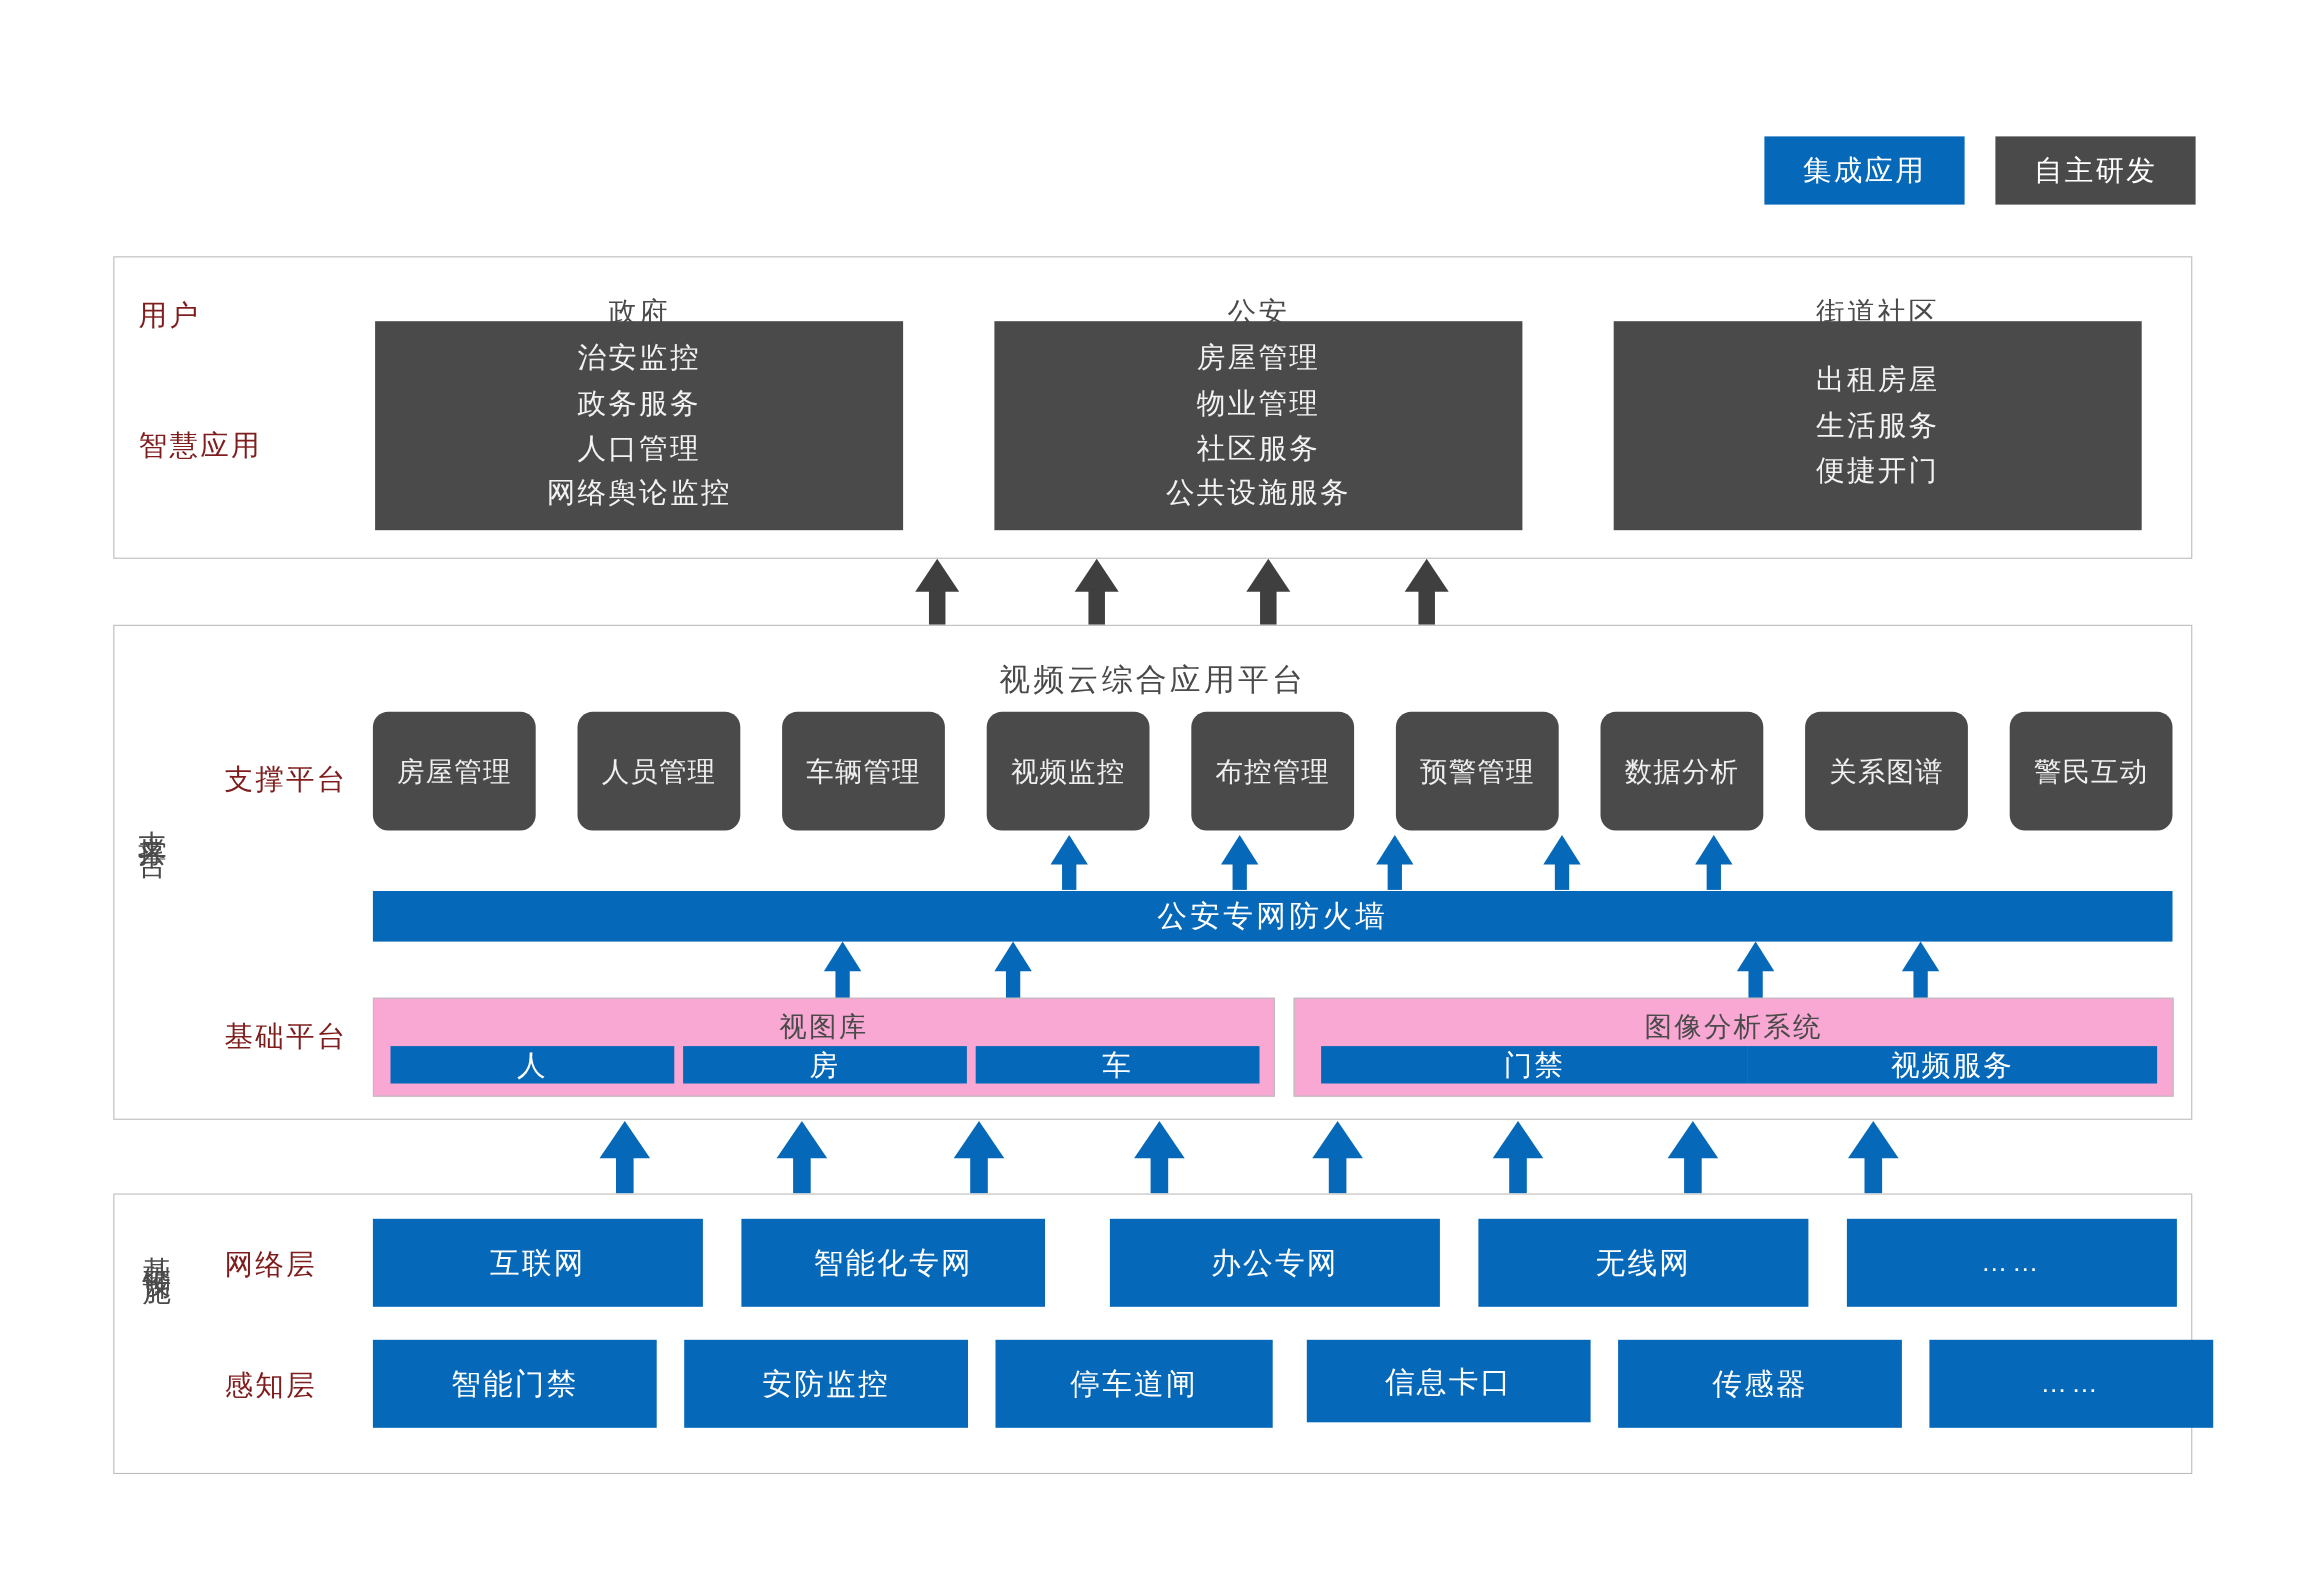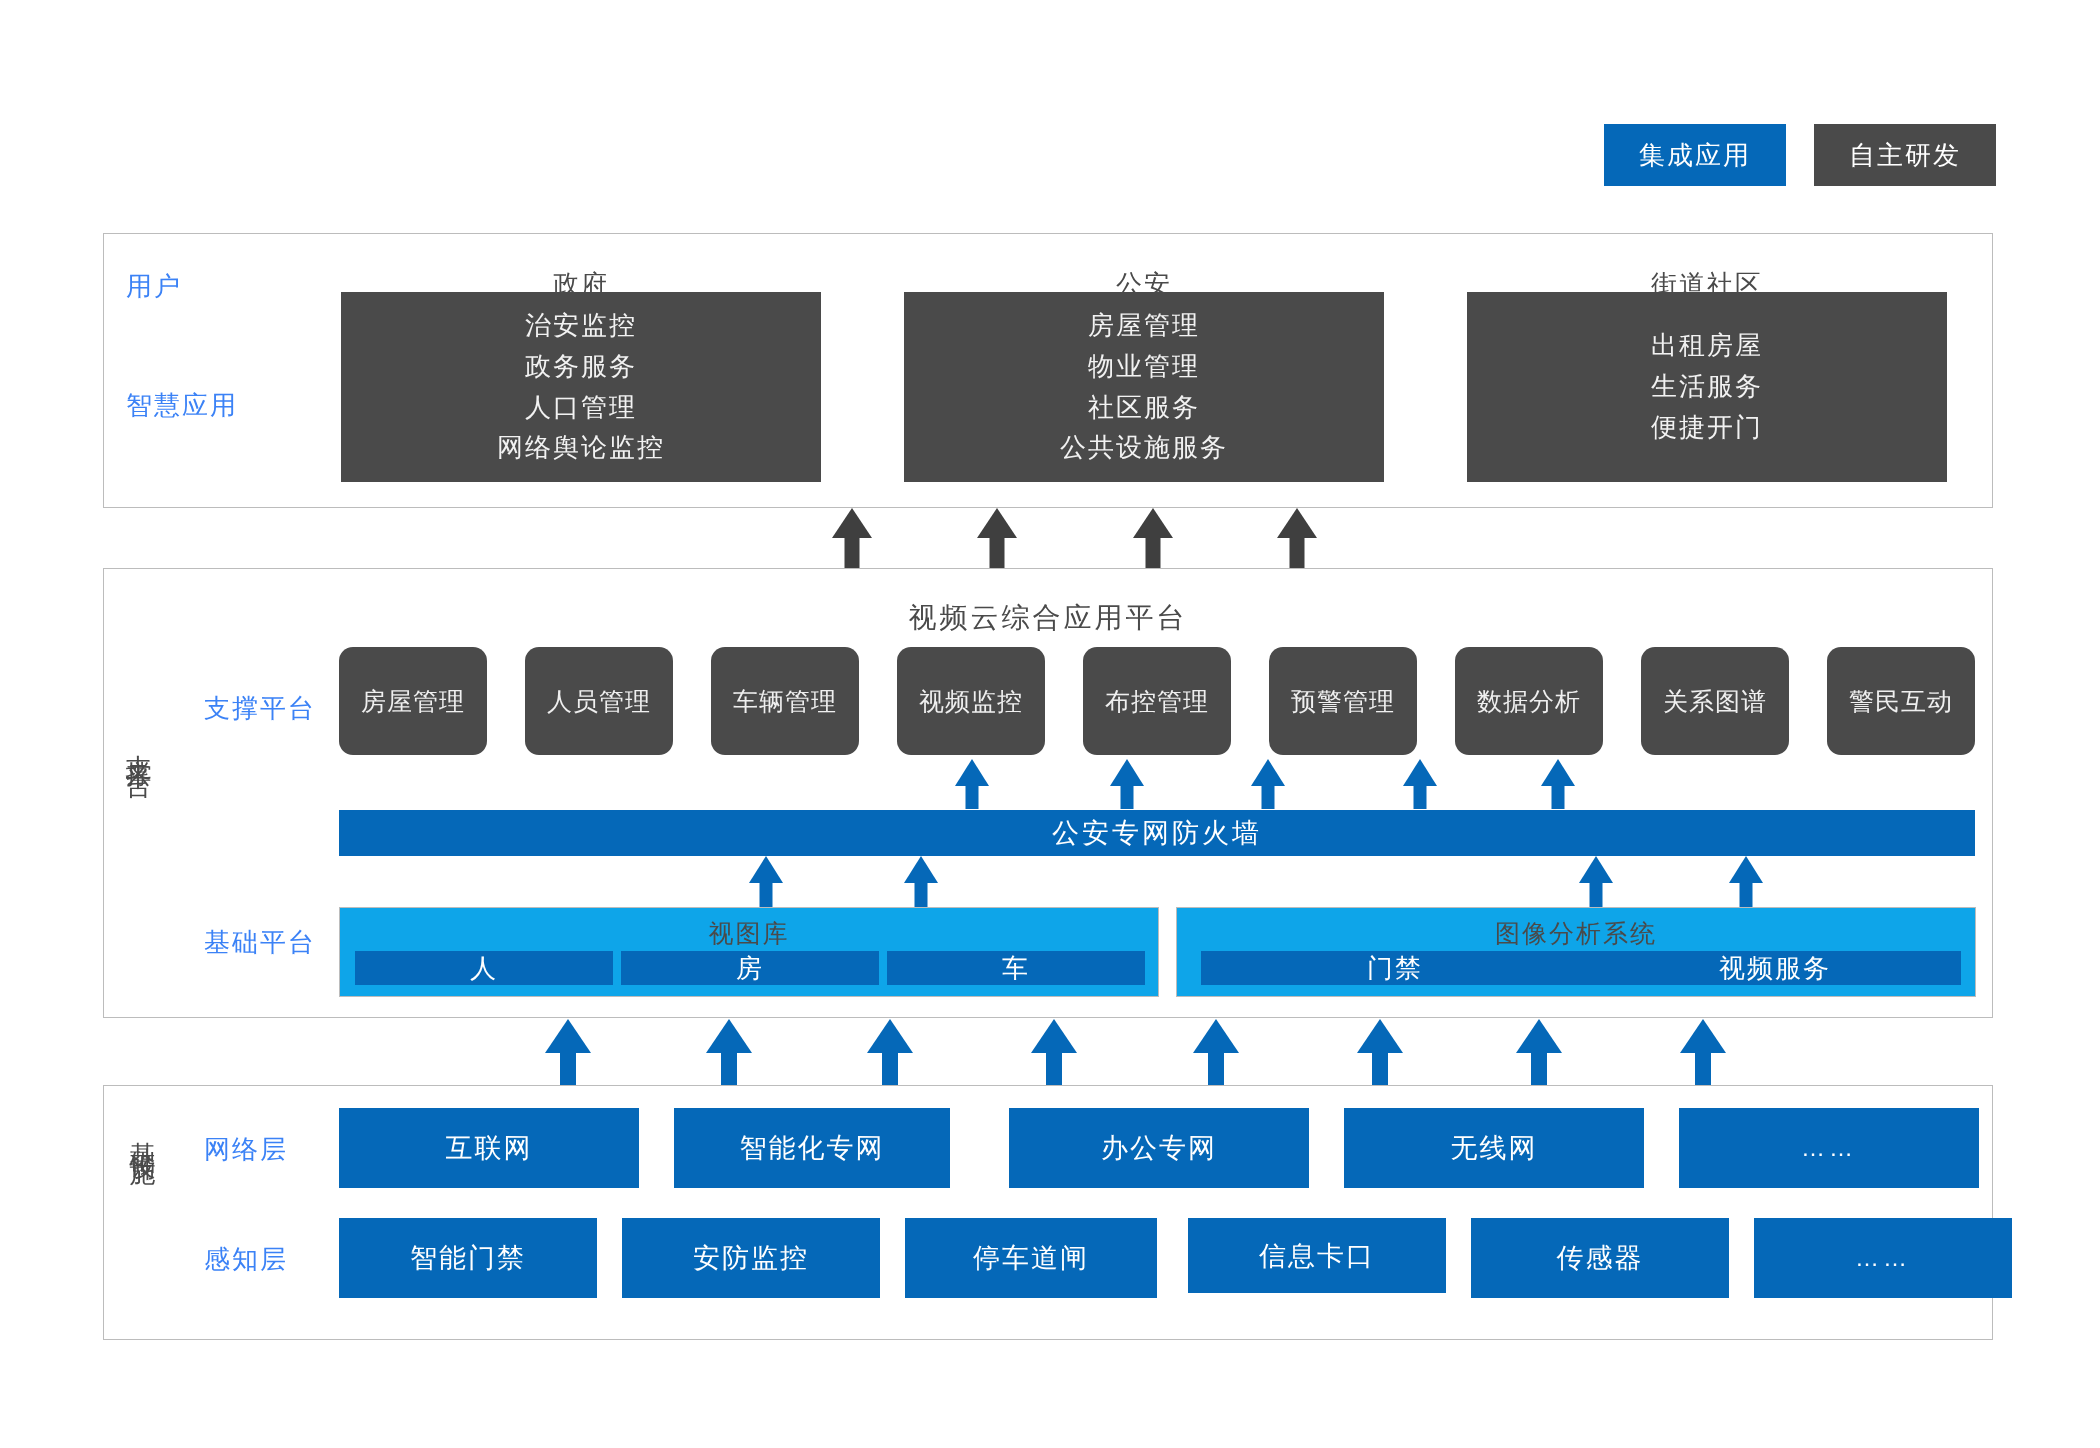--- a/index.html
+++ b/index.html
@@ -24,21 +24,21 @@
   
   .panel {
     position: absolute;
     border: 1.5px solid #bcbcbc;
     background: #ffffff;
   }
 
   
   .rowlabel {
     position: absolute;
-    color: #3b82f6;
+    color: #7f1d1d;
     font-size: 26px;
     letter-spacing: 2px;
     white-space: nowrap;
   }
   .vlabel {
     position: absolute;
     color: #4a4a4a;
     font-size: 26px;
     letter-spacing: 6px;
     writing-mode: vertical-rl;
@@ -79,21 +79,21 @@
     position: absolute;
     background: #0568b8;
     display: flex; align-items: center; justify-content: center;
     color: #ffffff; font-size: 27px; letter-spacing: 3px;
   }
 
   
   .group-box {
     position: absolute;
     border: 1.5px solid #bcbcbc;
-    background: #0ea5e9;
+    background: #f9a8d4;
   }
   .group-title {
     position: absolute; left: 0; right: 0; top: 9px;
     text-align: center; color: #4a4a4a; font-size: 25px; letter-spacing: 2px;
   }
   .blue-cell {
     position: absolute;
     background: #0568b8;
     display: flex; align-items: center; justify-content: center;
     color: #ffffff; font-size: 26px; letter-spacing: 2px;

